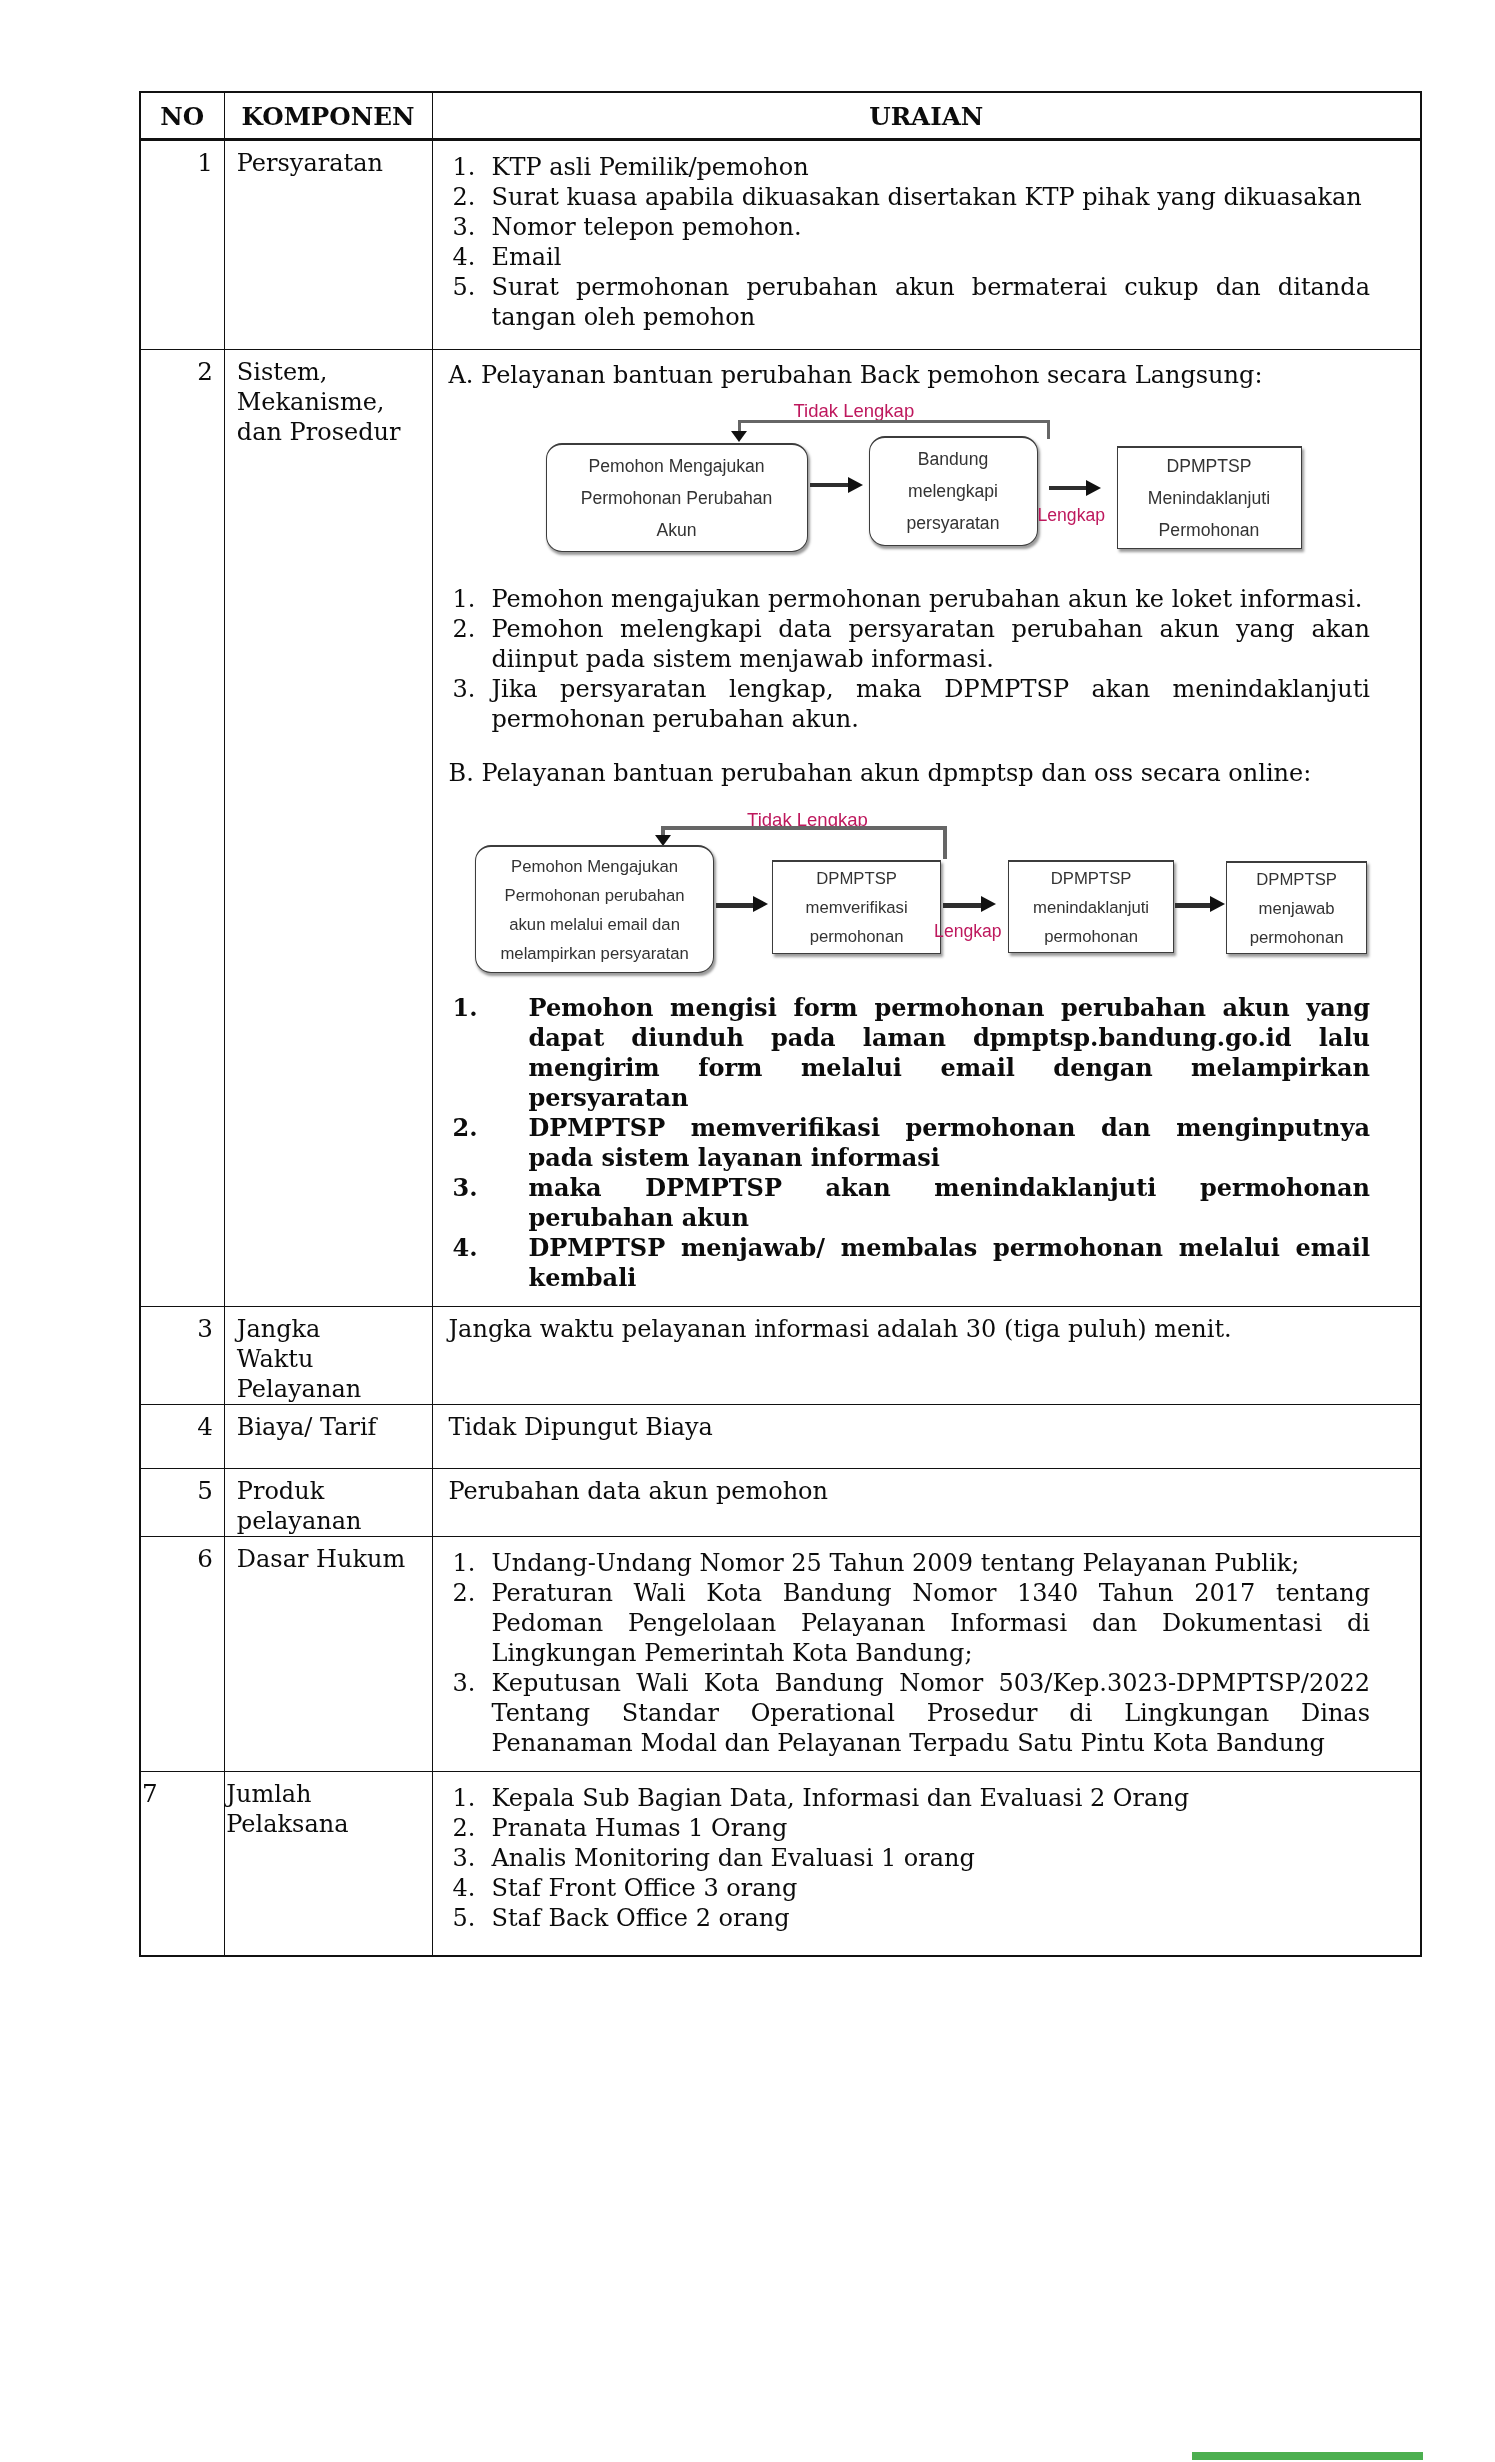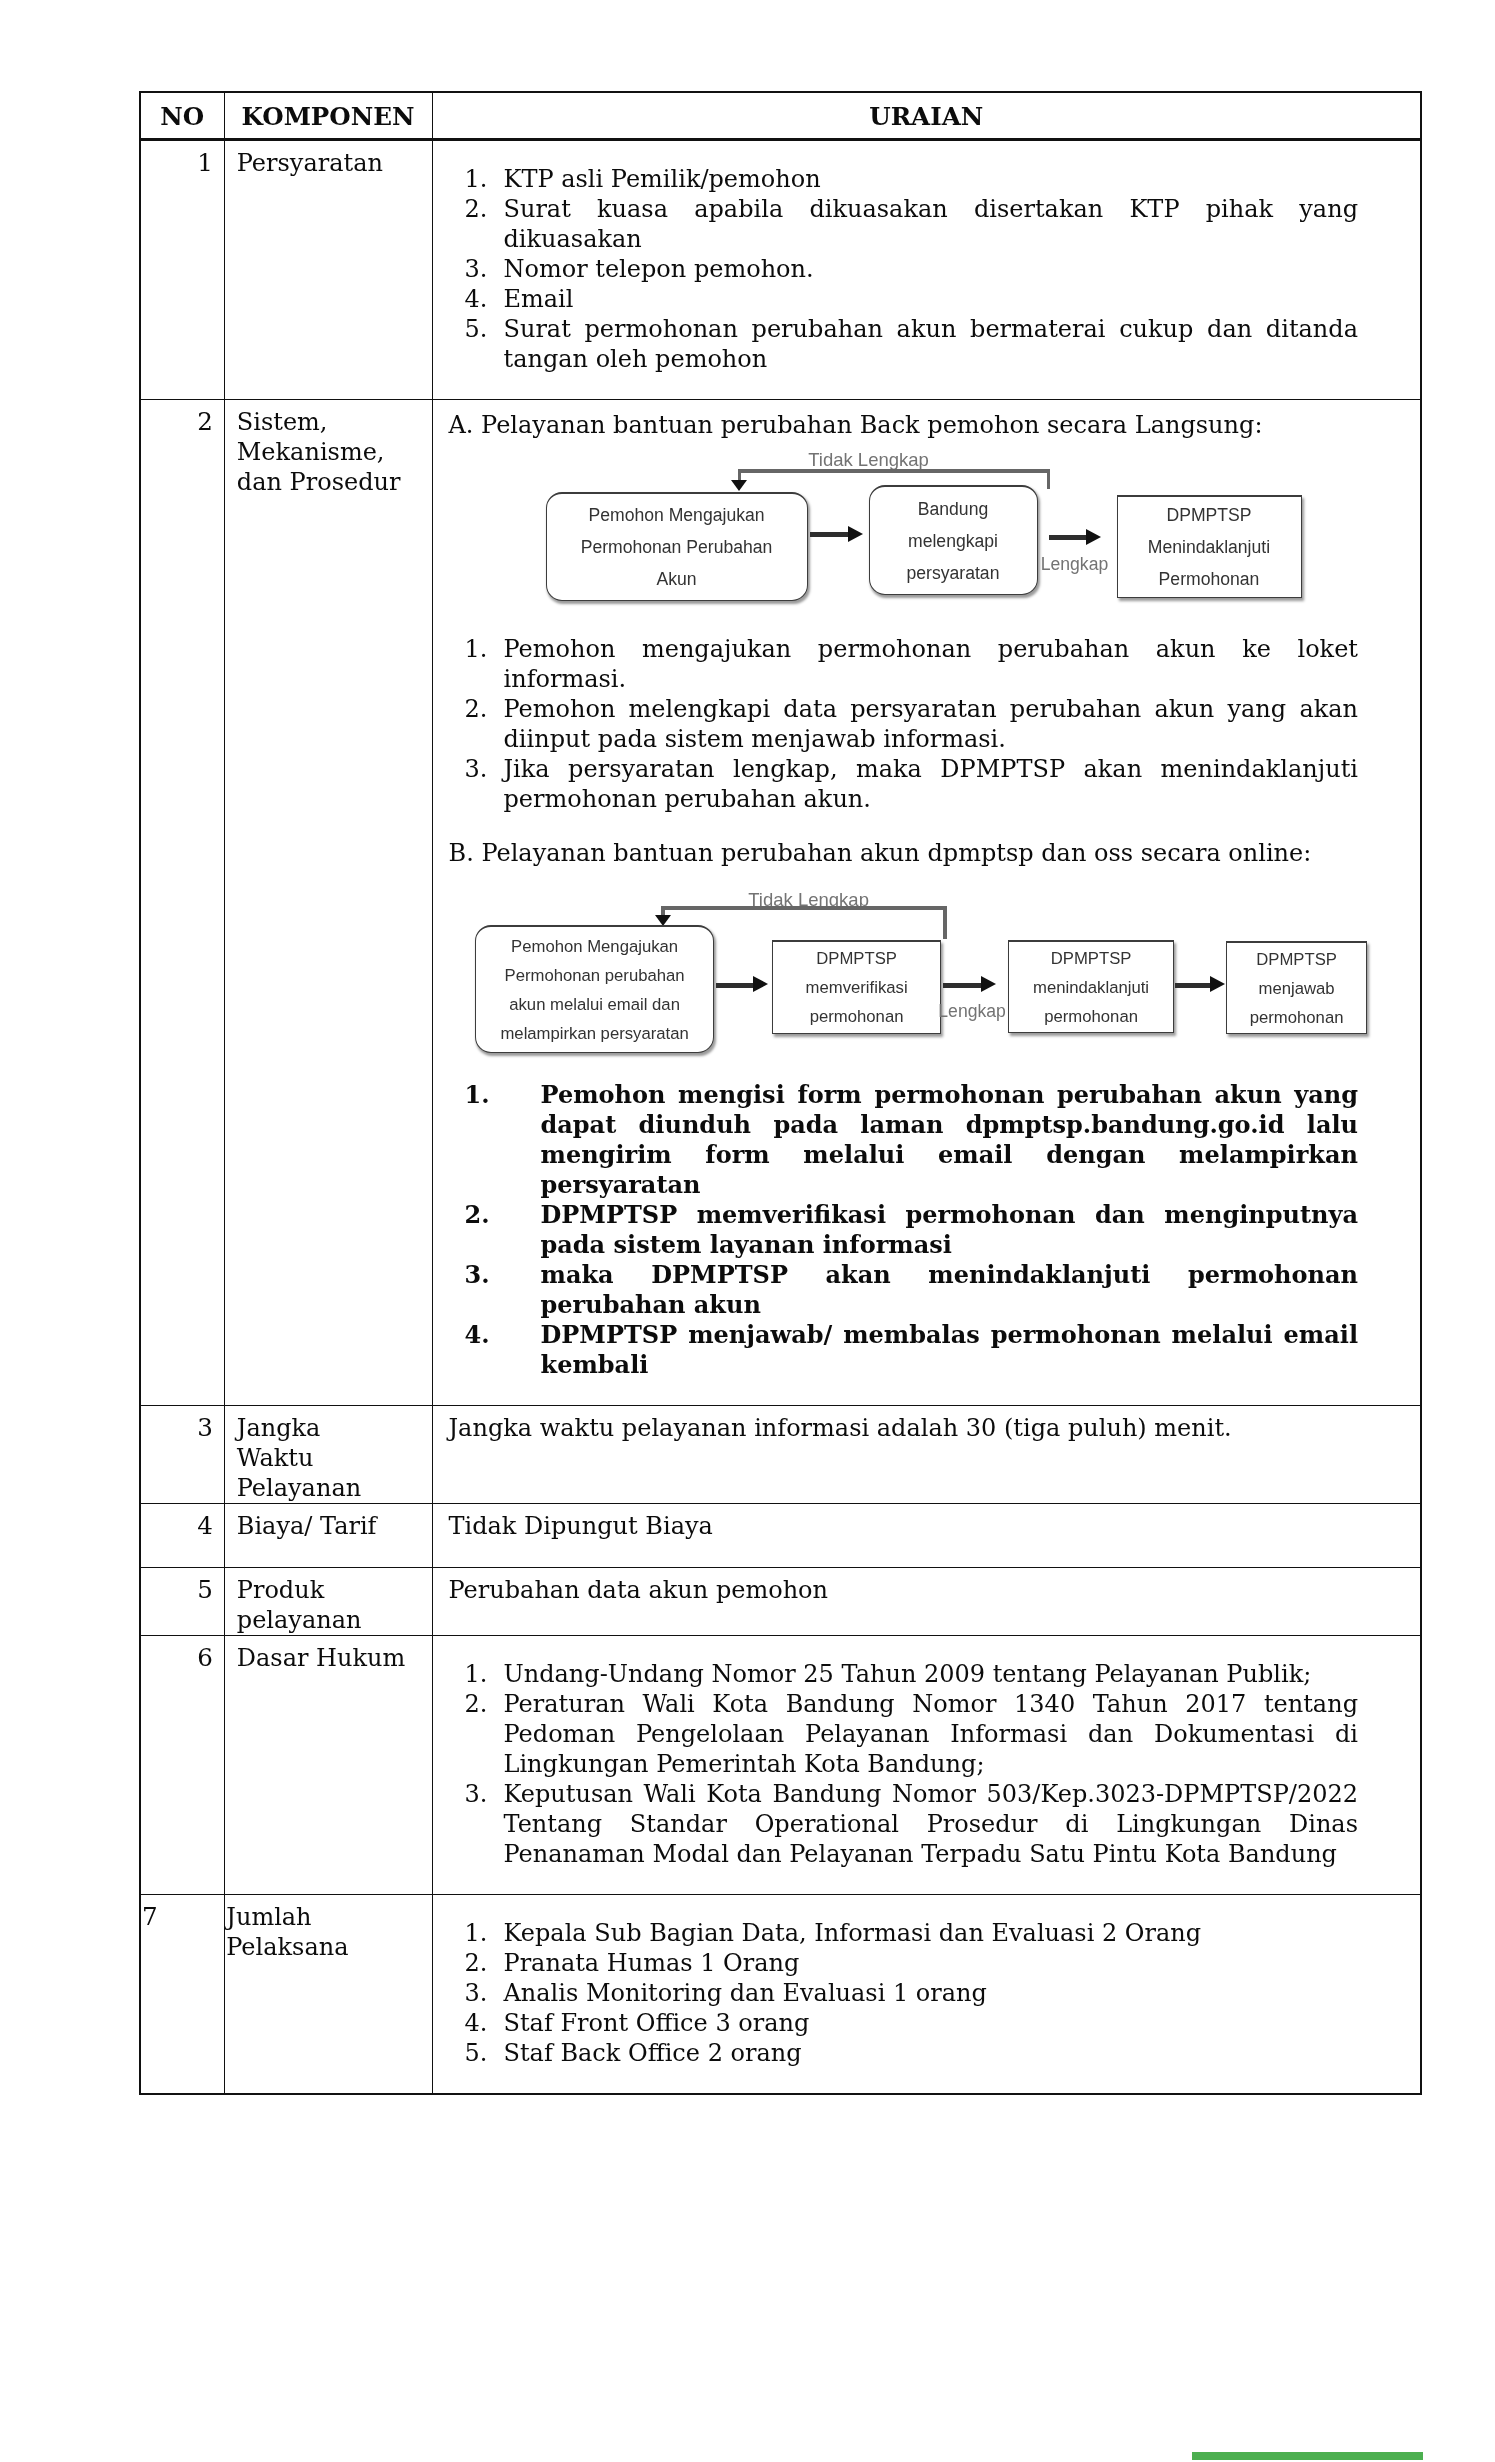--- a/index.html
+++ b/index.html
@@ -12,39 +12,39 @@
   table.sp td,table.sp th{border:1.8px solid #111;vertical-align:top;font-weight:normal;}
   tr.hdr th{border-bottom:3.5px solid #111;font-weight:bold;
             font-size:24.6px;padding:8.8px 0 7px 0;}
   col.c-no{width:84px;}  col.c-komp{width:208px;}  col.c-ura{width:989px;}
   td.no-cell{text-align:right;padding:7px 10.6px 0 0;font-size:24.6px;}
   td.no-cell.flush{text-align:left;padding:7px 0 0 0.9px;}
   td.komp{padding:7px 5.3px 0 12.3px;font-size:24px;line-height:30px;white-space:pre-line;}
   td.komp.flush{padding-left:1.8px;}
   td.ura{padding:7px 46px 8.8px 16px;font-size:24px;line-height:30px;}
   .single{margin:0;}
-  ol.std,ol.wide{margin:16px;padding:0 0 0 39px;list-style:none;counter-reset:n;}
+  ol.std,ol.wide{margin:4px;padding:0 0 0 39px;list-style:none;counter-reset:n;}
   ol.wide{padding-left:76px;}
   ol.std li,ol.wide li{counter-increment:n;position:relative;text-align:justify;}
   ol.std li::before,ol.wide li::before{content:counter(n) ".";position:absolute;left:-39px;}
   ol.wide li::before{left:-76px;}
   .sec{margin:3.5px 0 0 0;}
   .sec.b{margin-top:24px;}
   .la{margin-top:21px;}
   .lb{margin-top:12.3px;font-weight:bold;}
   
   .flow{position:relative;font-family:"Liberation Sans","DejaVu Sans",sans-serif;color:#222;}
   .flowA{width:871px;height:169px;margin:5.3px 0 19.3px 81px;}
   .flowB{width:932px;height:179px;margin:17.6px 0 8.8px 10.6px;}
   .fbox{position:absolute;display:flex;align-items:center;justify-content:center;text-align:center;
         white-space:pre-line;background:#fff;border:1.8px solid #3c3c3c;border-top-width:2.6px;
         box-shadow:1.8px 2.6px 2.6px #9a9a9a;font-size:17.6px;line-height:32px;color:#333;}
   .round{border-radius:16px;}
   .flowB .fbox{font-size:16.7px;line-height:29px;}
-  .flow-label{position:absolute;font-size:18.5px;color:#737373;text-align:center;}
+  .flow-label{position:absolute;font-size:18.5px;color:#be185d;text-align:left;}
   .fb-h,.fb-v,.fb-stub{position:absolute;background:#666;}
   .shaft{position:absolute;background:#2e2e2e;height:4.4px;}
   .ahead{position:absolute;width:0;height:0;border-top:8.8px solid transparent;
          border-bottom:8.8px solid transparent;border-left:15px solid #111;}
   .dhead{position:absolute;width:0;height:0;border-left:8px solid transparent;
          border-right:8px solid transparent;border-top:11.4px solid #111;}
   
   .tidak-a{left:264px;top:0;width:150px;}
   .fbh-a{left:209px;top:24px;width:311px;height:3.5px;}
   .fbv-a{left:517px;top:24px;width:3.5px;height:19.3px;}

